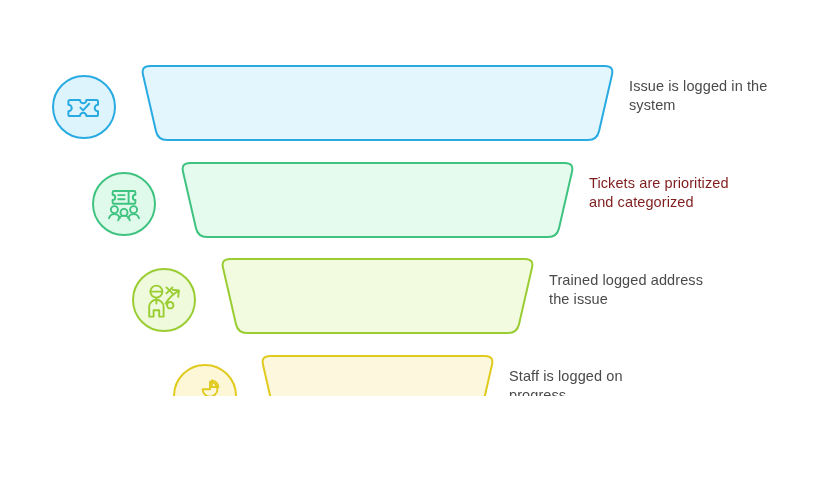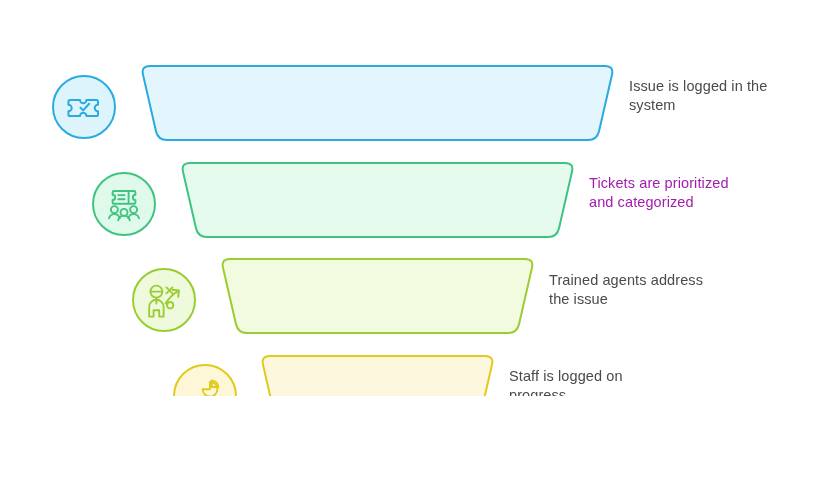--- a/index.html
+++ b/index.html
@@ -88,21 +88,21 @@
     <line x1="25.6" y1="8.6" x2="25.6" y2="19.6"></line>
     <circle cx="11.4" cy="26.6" r="3.5"></circle>
     <path d="M6 35.2 a5.6 5.6 0 0 1 10.8 0"></path>
     <circle cx="30.6" cy="26.6" r="3.5"></circle>
     <path d="M25.2 35.2 a5.6 5.6 0 0 1 10.8 0"></path>
     <circle cx="21" cy="29.4" r="3.5"></circle>
     <path d="M15.2 37.4 a5.9 5.9 0 0 1 11.6 0"></path>
   </svg>
         </span>
       </div>
-      <div class="stage-label" style="left: 589px; top: 174px; color: #a21caf;">Tickets are prioritized
+      <div class="stage-label" style="left: 589px; top: 174px; color: #7f1d1d;">Tickets are prioritized
 and categorized</div>
     </div>
     <div class="stage">
       <div class="funnel-band" style="left: 215px; top: 253px;"><svg width="325" height="86" viewBox="0 0 325 86">
              <path d="M 15 6 L 310 6 Q 319 6 316.9849224015768 14.77151425195975 L 304.0150775984232 71.22848574804024 Q 302 80 293 80 L 32 80 Q 23 80 20.984922401576814 71.22848574804024 L 8.015077598423186 14.77151425195975 Q 6 6 15 6 Z" fill="#f2fbdf" stroke="#9ACD32" stroke-width="2" stroke-linejoin="round"></path>
            </svg></div>
       <div class="icon-badge" style="left: 132px; top: 268px; width: 64px; height: 64px; background: rgb(239, 250, 220); border: 2px solid rgb(154, 205, 50);">
         <span>
   <svg width="42" height="42" viewBox="0 0 42 42" fill="none" stroke="#9ACD32" stroke-width="1.9" stroke-linecap="round" stroke-linejoin="round">
     <circle cx="13.4" cy="12.6" r="6"></circle>
@@ -110,21 +110,21 @@
     <line x1="13.4" y1="18.6" x2="13.4" y2="24.6"></line>
     <path d="M6.2 37.6 v-9.6 a7.2 7.2 0 0 1 14.4 0 v9.6 h-4.4 v-6.3 h-5.6 v6.3 z"></path>
     <line x1="23.4" y1="8.4" x2="29.4" y2="14.4"></line>
     <line x1="29.4" y1="8.4" x2="23.4" y2="14.4"></line>
     <circle cx="27.2" cy="26.2" r="3.2"></circle>
     <path d="M22.6 24.4 C25.6 19.4 30.4 14.6 35.6 11.8"></path>
     <polyline points="29.6,10.8 35.9,11.5 35.2,17.8"></polyline>
   </svg>
         </span>
       </div>
-      <div class="stage-label" style="left: 549px; top: 271px; color: rgb(74, 74, 74);">Trained agents address
+      <div class="stage-label" style="left: 549px; top: 271px; color: rgb(74, 74, 74);">Trained logged address
 the issue</div>
     </div>
     <div class="stage">
       <div class="funnel-band" style="left: 255px; top: 350px;"><svg width="245" height="86" viewBox="0 0 245 86">
              <path d="M 15 6 L 230 6 Q 239 6 236.98492240157682 14.77151425195975 L 224.01507759842318 71.22848574804024 Q 222 80 213 80 L 32 80 Q 23 80 20.984922401576814 71.22848574804024 L 8.015077598423186 14.77151425195975 Q 6 6 15 6 Z" fill="#fdf8dd" stroke="#E0CA1E" stroke-width="2" stroke-linejoin="round"></path>
            </svg></div>
       <div class="icon-badge" style="left: 173px; top: 364px; width: 64px; height: 64px; background: rgb(253, 247, 216); border: 2px solid rgb(224, 202, 30);">
         <span>
   <svg width="42" height="42" viewBox="0 0 42 42" fill="none" stroke="#E0CA1E" stroke-width="1.9" stroke-linecap="round" stroke-linejoin="round">
     <path d="M18.6 14.2 a7.4 7.4 0 1 0 7.4 -7.4 v7.4 z"></path>

